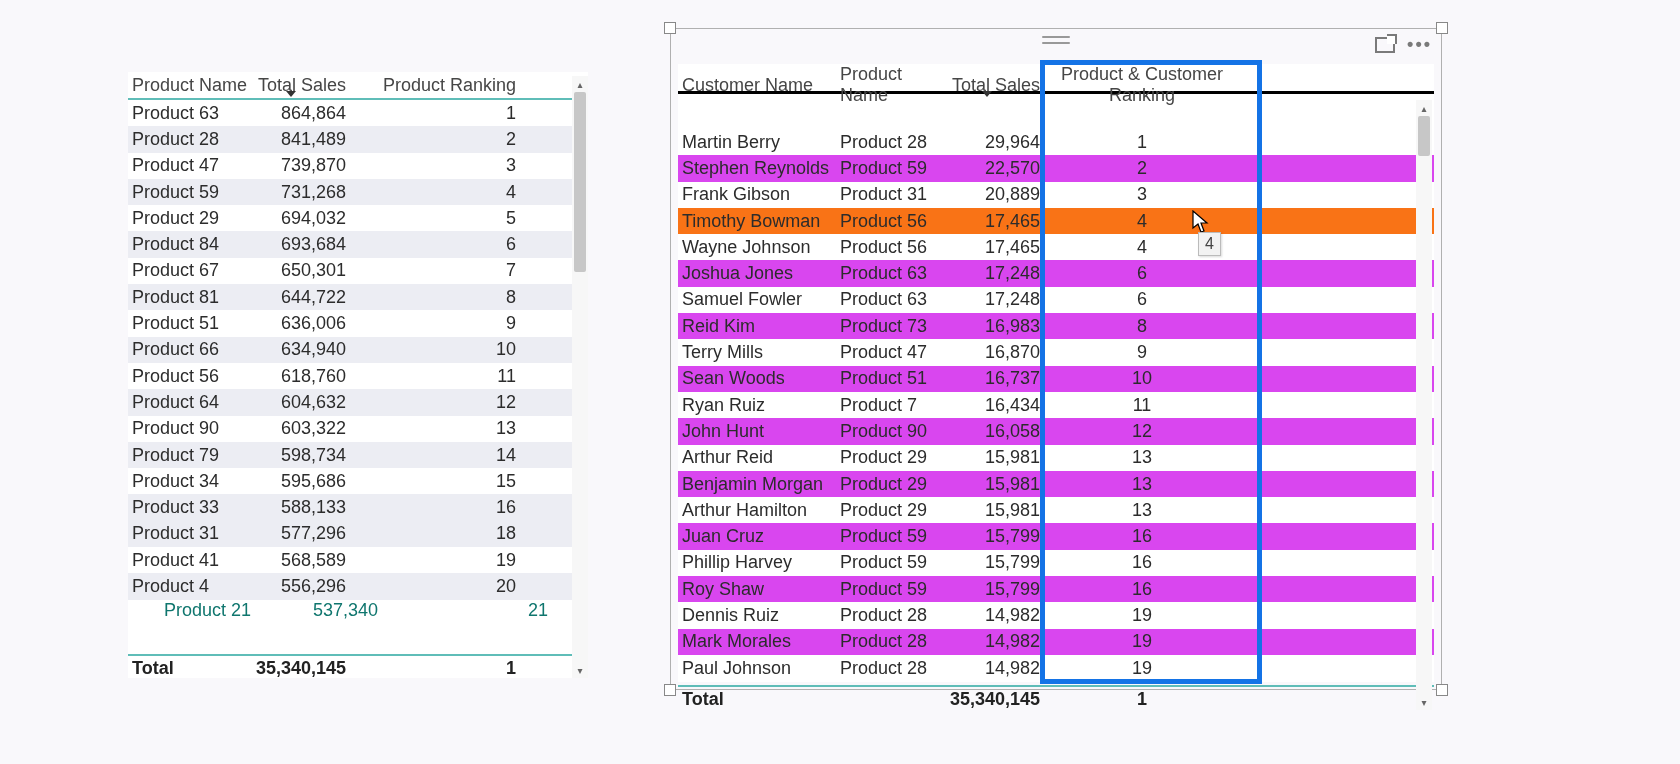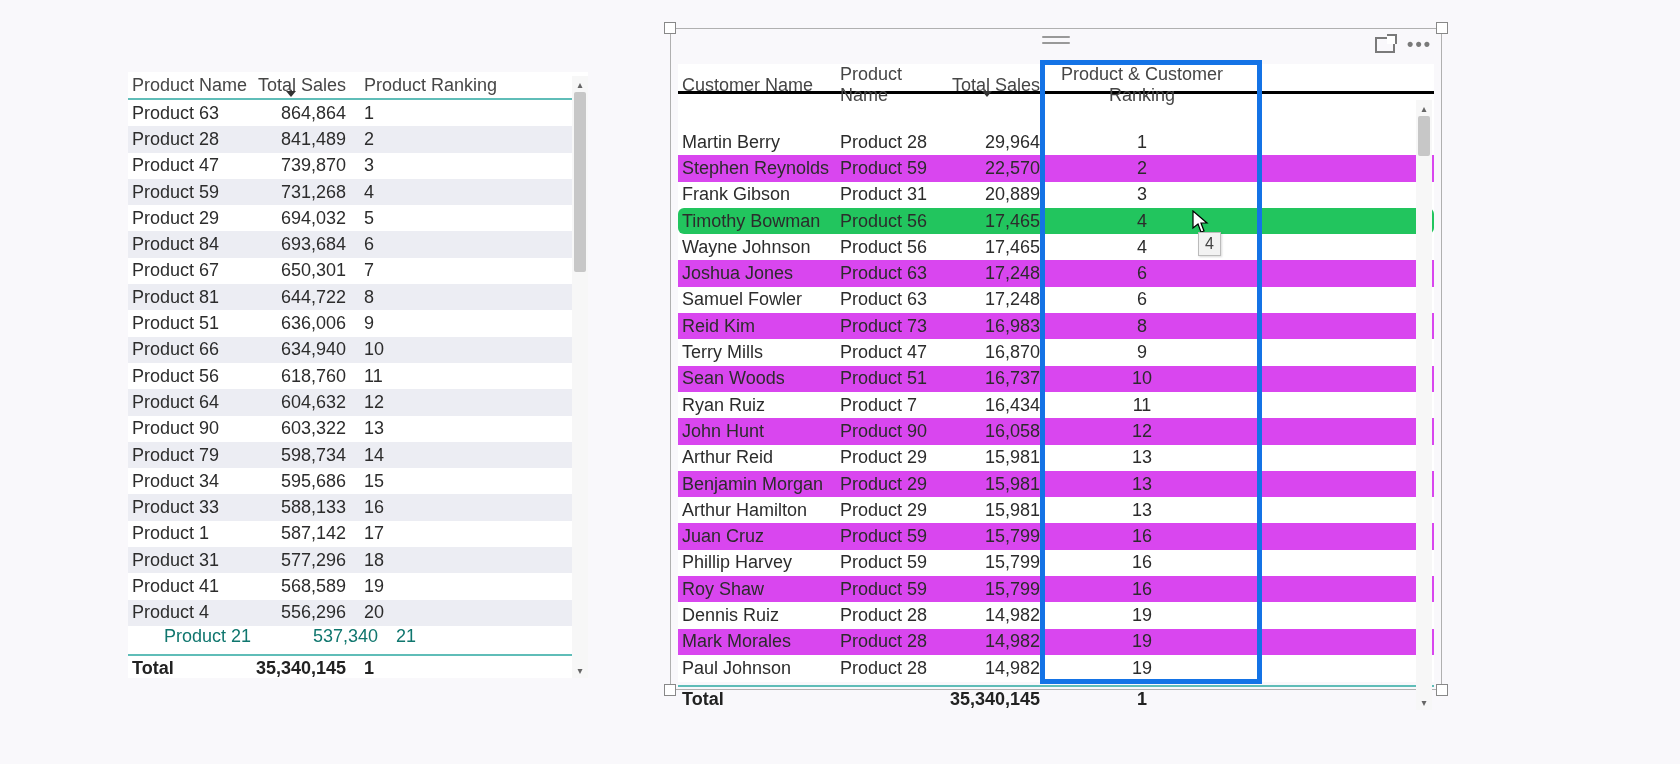--- a/index.html
+++ b/index.html
@@ -44,21 +44,21 @@
   }
   .sort-caret {
     position: absolute;
     left: 32px; bottom: -1px;
     width: 0; height: 0;
     border-left: 5px solid transparent;
     border-right: 5px solid transparent;
     border-top: 6px solid #333;
   }
   .left-visual .num { text-align: right; padding-right: 18px; }
-  .left-visual .rank { text-align: left; padding-right: 18px; }
+  .left-visual .rank { text-align: right; padding-right: 18px; }
 
   .left-visual .rows-viewport {
     height: 554px;
     overflow: hidden;
     position: relative;
   }
   .left-visual .tbl-row.alt { background: #ecedf3; }
   .left-visual .tbl-row.last-cut {
     height: 20px;
     overflow: hidden;
@@ -151,21 +151,21 @@
     border-bottom: 3px solid #000000;
     color:#464646;
   }
   .right-visual .tbl-header .sort-col { position:relative; }
   .right-visual .num { text-align:right; padding-right:2px; }
   .right-visual .rank { text-align:center; padding-right:16px; }
   .right-visual .rows-viewport {
     height: 556px; overflow:hidden; position:relative;margin-top:35px;
   }
   .right-visual .tbl-row.alt { background:#d946ef; }
-  .right-visual .tbl-row.hover { background:#22c55e;border-radius:6px; }
+  .right-visual .tbl-row.hover { background:#f97316; }
   .right-visual .tbl-total {
     border-top:2px solid #5fbdb8;
     font-weight:700; height:26px; color:#222;
   }
 
   .hl-box {
     position:absolute;
     border: 5px solid #1473e6;
     pointer-events:none;
   }
@@ -292,25 +292,20 @@
         <div class="tbl-row">
           <div>Product 34</div>
           <div class="num">595,686</div>
           <div class="rank">15</div>
         </div>
         <div class="tbl-row alt">
           <div>Product 33</div>
           <div class="num">588,133</div>
           <div class="rank">16</div>
         </div>
-        <div class="tbl-row">
-          <div>Product 1</div>
-          <div class="num">587,142</div>
-          <div class="rank">17</div>
-        </div>
         <div class="tbl-row alt">
           <div>Product 31</div>
           <div class="num">577,296</div>
           <div class="rank">18</div>
         </div>
         <div class="tbl-row">
           <div>Product 41</div>
           <div class="num">568,589</div>
           <div class="rank">19</div>
         </div>

